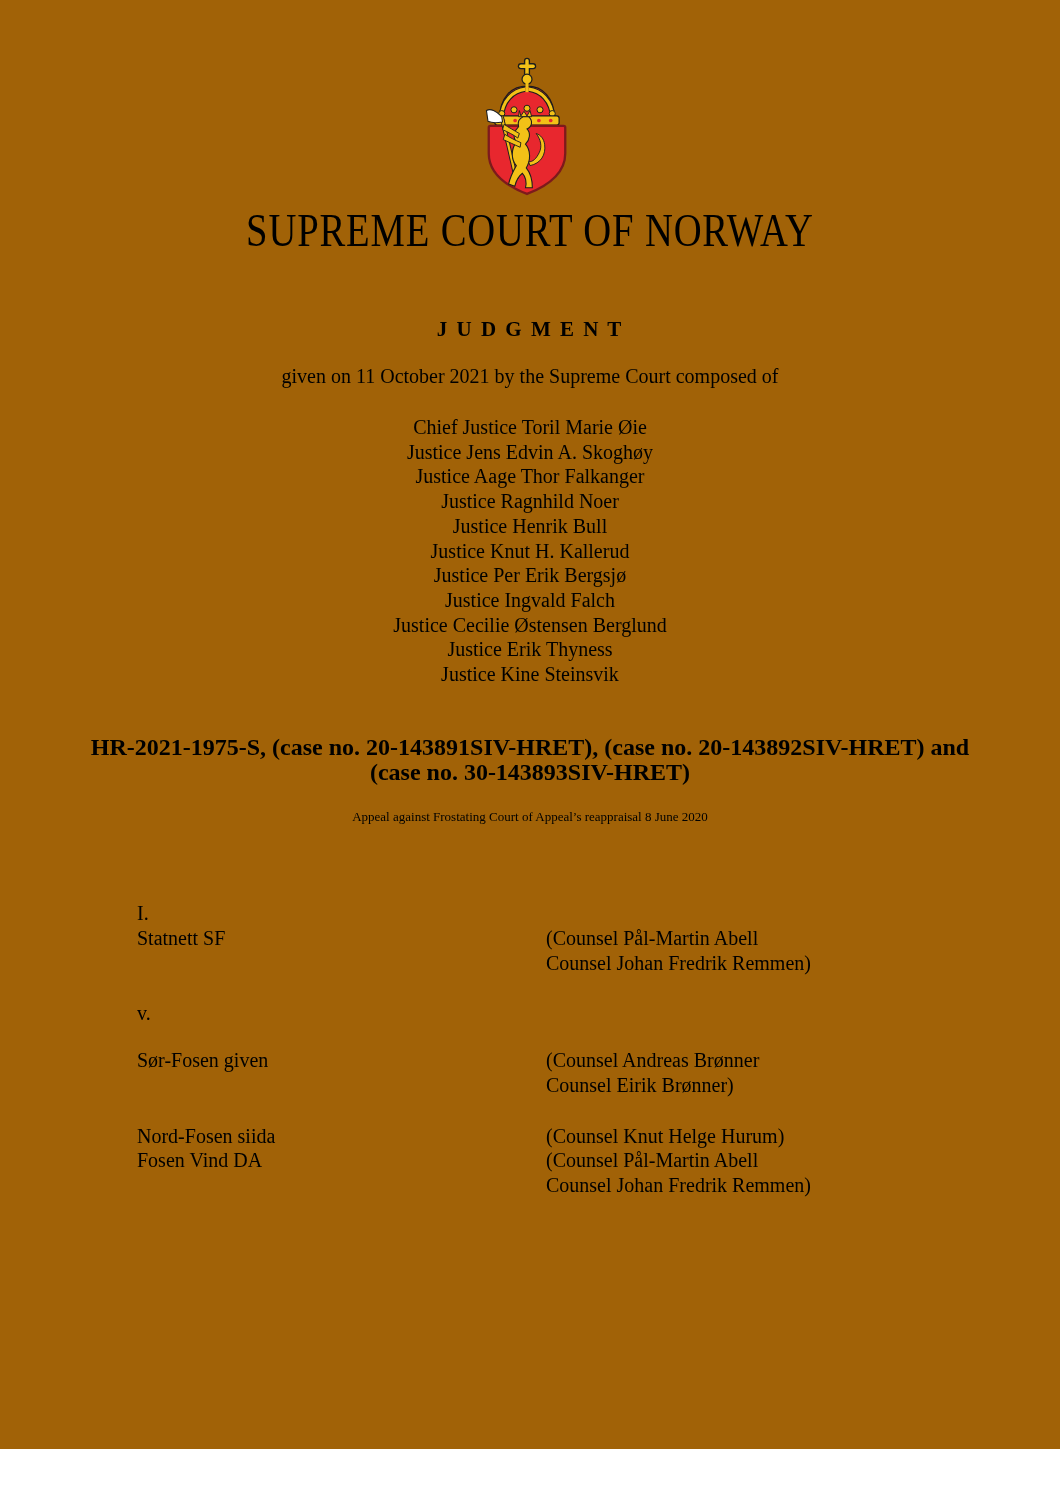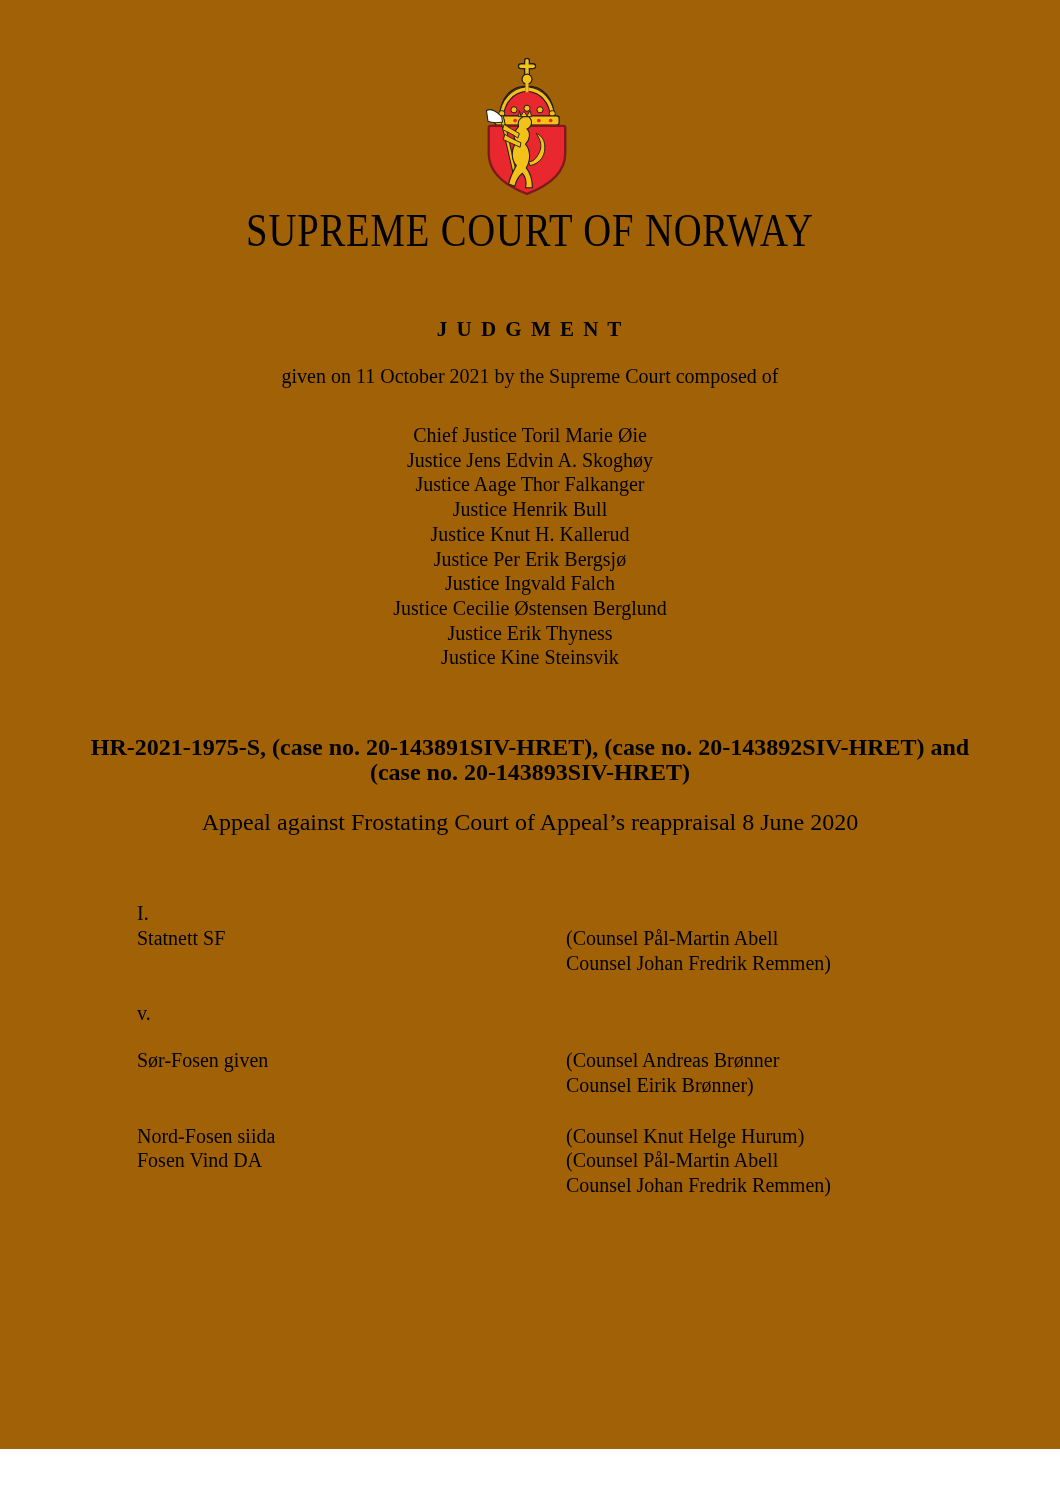--- a/index.html
+++ b/index.html
@@ -26,35 +26,35 @@
     text-align:center;
     font-size:21px;font-weight:bold;letter-spacing:2px;
   }
   .intro-line{
     position:absolute;top:365px;left:0;right:0;
     text-align:center;font-size:20px;
   }
   .justices{
     position:absolute;top:415px;left:0;right:0;
     text-align:center;font-size:20px;line-height:24.7px;
-    list-style:none;margin:8px;padding:0;
+    list-style:none;margin:0;padding:0;
   }
   .case-ref{
     position:absolute;top:735px;left:0;right:0;
     text-align:center;font-size:24px;font-weight:bold;line-height:25px;
   }
   .appeal-line{
     position:absolute;top:809px;left:0;right:0;
-    text-align:center;font-size:24px;
+    text-align:center;font-size:13px;
   }
   .label-abs{position:absolute;left:137px;font-size:20px;line-height:25px;}
   .party-row{
     position:absolute;left:137px;
     display:flex;flex-direction:row;
-    font-size:20px;line-height:25px;gap:20px;
+    font-size:20px;line-height:25px;
   }
   .party-name{width:409px;flex:0 0 409px;}
   .party-counsel div{white-space:nowrap;}
   .footer-note{
     position:absolute;left:125px;top:1412px;
     font-family:"Liberation Sans", sans-serif;
     font-size:15px;color:#1a1a1a;
   }
 </style>
 </head>
@@ -116,32 +116,33 @@
   </div>
 
   <div class="judgment-heading">J U D G M E N T</div>
 
   <div class="intro-line">given on 11 October 2021 by the Supreme Court composed of</div>
 
   <ul class="justices">
     <li>Chief Justice Toril Marie Øie</li>
     <li>Justice Jens Edvin A. Skoghøy</li>
     <li>Justice Aage Thor Falkanger</li>
+    <li>Justice Ragnhild Noer</li>
     <li>Justice Henrik Bull</li>
     <li>Justice Knut H. Kallerud</li>
     <li>Justice Per Erik Bergsjø</li>
     <li>Justice Ingvald Falch</li>
     <li>Justice Cecilie Østensen Berglund</li>
     <li>Justice Erik Thyness</li>
     <li>Justice Kine Steinsvik</li>
   </ul>
 
   <div class="case-ref">
     <div>HR-2021-1975-S, (case no. 20-143891SIV-HRET), (case no. 20-143892SIV-HRET) and</div>
-    <div>(case no. 20-143893SIV-HRET)</div>
+    <div>(case no. 30-143893SIV-HRET)</div>
   </div>
 
   <div class="appeal-line">Appeal against Frostating Court of Appeal’s reappraisal 8 June 2020</div>
 
   <div class="label-abs" style="top:901px;">I.</div>
 
   <div class="party-row" style="top:926px;">
     <div class="party-name">Statnett SF</div>
     <div class="party-counsel">
       <div>(Counsel Pål-Martin Abell</div>

